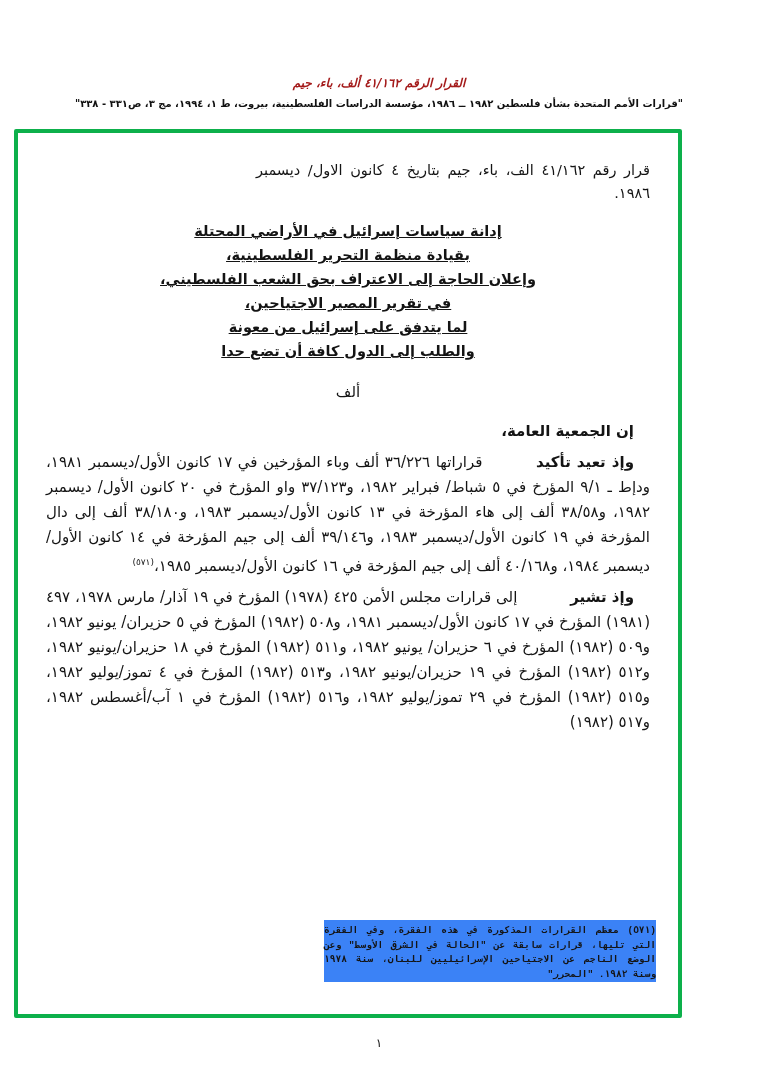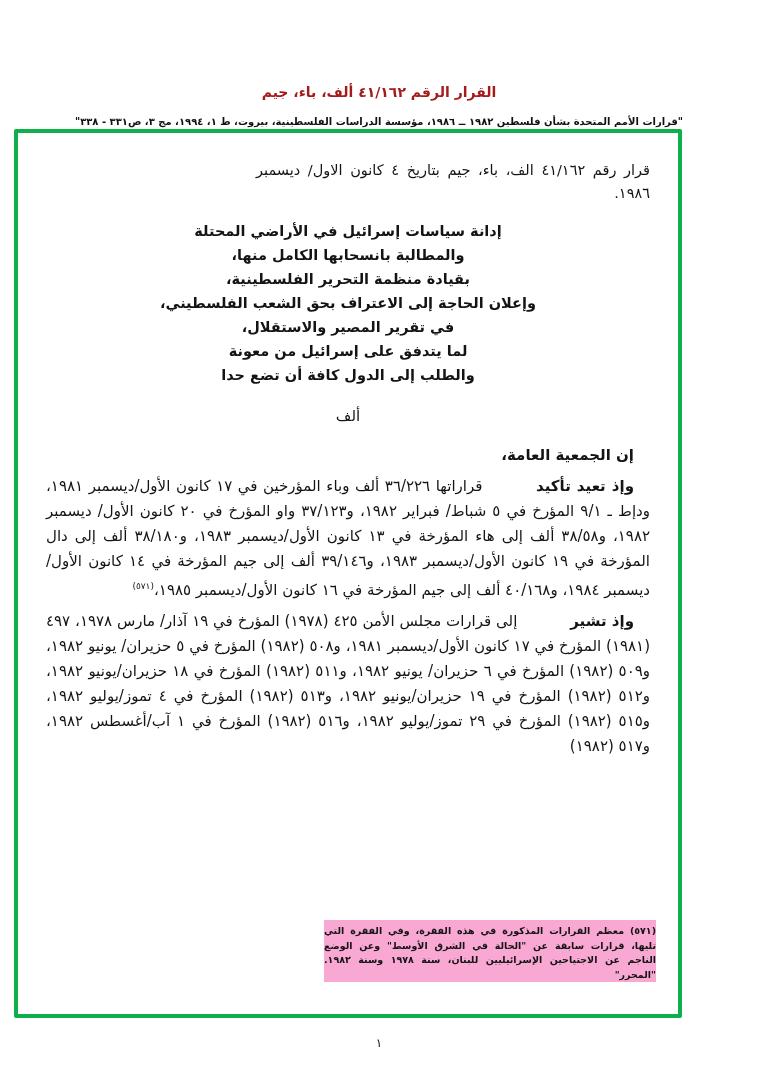--- a/index.html
+++ b/index.html
@@ -7,63 +7,62 @@
     --box_green:#0db04b;
     --text:#141414;
   }
   html,body{margin:0;padding:0;}
   body{
     width:758px;height:1078px;background:#ffffff;
     font-family:"DejaVu Sans",sans-serif;color:var(--text);
   }
   .page{position:relative;width:758px;height:1078px;background:#fff;direction:rtl;overflow:hidden;}
   .doc-header{position:absolute;top:68px;right:0;left:0;text-align:center;}
-  .doc-title{margin:16px;font-size:14px;font-weight:700;color:var(--title_red);}
+  .doc-title{margin:8px;font-size:12px;font-weight:700;color:var(--title_red);font-style:italic;}
   .doc-citation{margin-top:7px;font-size:10px;font-weight:700;color:#111;}
   .green-box{
     position:absolute;top:129px;right:76px;width:604px;height:843px;
     border:4px solid var(--box_green);border-radius:2px;
     padding:26px 28px 12px;background:#fff;overflow:hidden;
   }
   .intro{font-size:14.5px;line-height:23px;text-align:justify;margin:0 0 14px 210px;}
-  .heading{text-align:center;font-weight:700;font-size:14.5px;line-height:24px;margin:10px 0 12px;}
+  .heading{text-align:center;font-weight:700;font-size:14.5px;line-height:24px;margin:10px 0 12px;text-decoration:underline;}
   .heading-line{white-space:nowrap;}
   .section-label{text-align:center;font-weight:400;font-size:15px;margin:20px 0 18px;}
   .body-para{font-size:15px;line-height:25px;text-align:justify;text-indent:16px;margin:0 0 6px;}
   .body-para.last{margin-bottom:110px;}
   .lead{font-weight:700;margin-left:48px;}
   .fn-ref{font-size:9px;vertical-align:super;}
   .footnote{
     position:absolute;bottom:32px;right:22px;width:332px;
     font-size:9.5px;font-weight:700;line-height:14.5px;
-    text-align:justify;background:#f9a8d4;padding-top:4px;direction:rtl;
+    text-align:justify;background:#3b82f6;padding-top:4px;direction:rtl;font-family:Liberation Mono, monospace;
   }
   .fn-marker{font-weight:700;}
   .page-number{position:absolute;bottom:28px;right:0;left:0;text-align:center;font-size:12px;}
 </style>
 </head>
 <body>
 
 <div class="page">
 
   <header class="doc-header">
     <h1 class="doc-title">القرار الرقم ٤١/١٦٢ ألف، باء، جيم</h1>
     <div class="doc-citation">"قرارات الأمم المتحدة بشأن فلسطين ١٩٨٢ ــ ١٩٨٦، مؤسسة الدراسات الفلسطينية، بيروت، ط ١، ١٩٩٤، مج ٣، ص٣٣١ - ٣٣٨"</div>
   </header>
 
   <section class="green-box">
 
     <p class="intro">قرار رقم ٤١/١٦٢ الف، باء، جيم بتاريخ ٤ كانون الاول/ ديسمبر ١٩٨٦.</p>
 
     <div class="heading">
       <div class="heading-line">إدانة سياسات إسرائيل في الأراضي المحتلة</div>
-      <div class="heading-line">والمطالبة بانسحابها الكامل منها،</div>
       <div class="heading-line">بقيادة منظمة التحرير الفلسطينية،</div>
       <div class="heading-line">وإعلان الحاجة إلى الاعتراف بحق الشعب الفلسطيني،</div>
-      <div class="heading-line">في تقرير المصير والاستقلال،</div>
+      <div class="heading-line">في تقرير المصير الاجتياحين،</div>
       <div class="heading-line">لما يتدفق على إسرائيل من معونة</div>
       <div class="heading-line">والطلب إلى الدول كافة أن تضع حدا</div>
     </div>
 
     <div class="section-label">ألف</div>
 
     <p class="body-para"><span class="lead">إن الجمعية العامة،</span><span></span></p>
 
 
     <p class="body-para"><span class="lead">وإذ تعيد تأكيد</span><span> قراراتها ٣٦/٢٢٦ ألف وباء المؤرخين في ١٧ كانون الأول/ديسمبر ١٩٨١، ودإط ـ ٩/١ المؤرخ في ٥ شباط/ فبراير ١٩٨٢، و٣٧/١٢٣ واو المؤرخ في ٢٠ كانون الأول/ ديسمبر ١٩٨٢، و٣٨/٥٨ ألف إلى هاء المؤرخة في ١٣ كانون الأول/ديسمبر ١٩٨٣، و٣٨/١٨٠ ألف إلى دال المؤرخة في ١٩ كانون الأول/ديسمبر ١٩٨٣، و٣٩/١٤٦ ألف إلى جيم المؤرخة في ١٤ كانون الأول/ديسمبر ١٩٨٤، و٤٠/١٦٨ ألف إلى جيم المؤرخة في ١٦ كانون الأول/ديسمبر ١٩٨٥،</span><sup class="fn-ref">(٥٧١)</sup></p>

